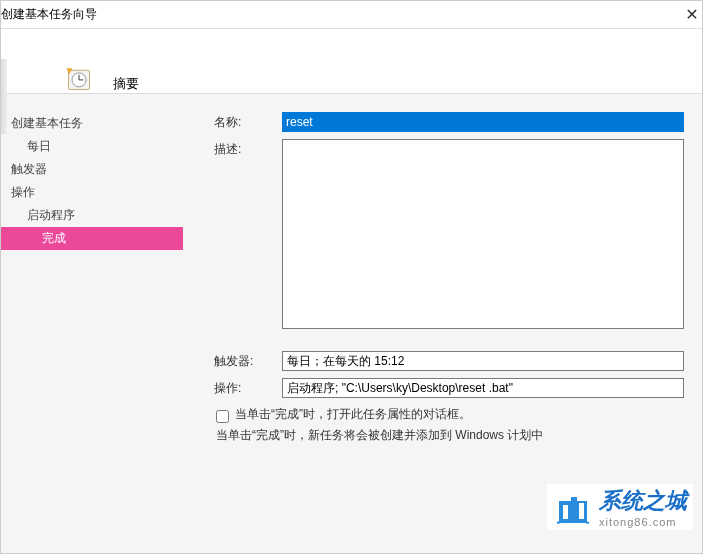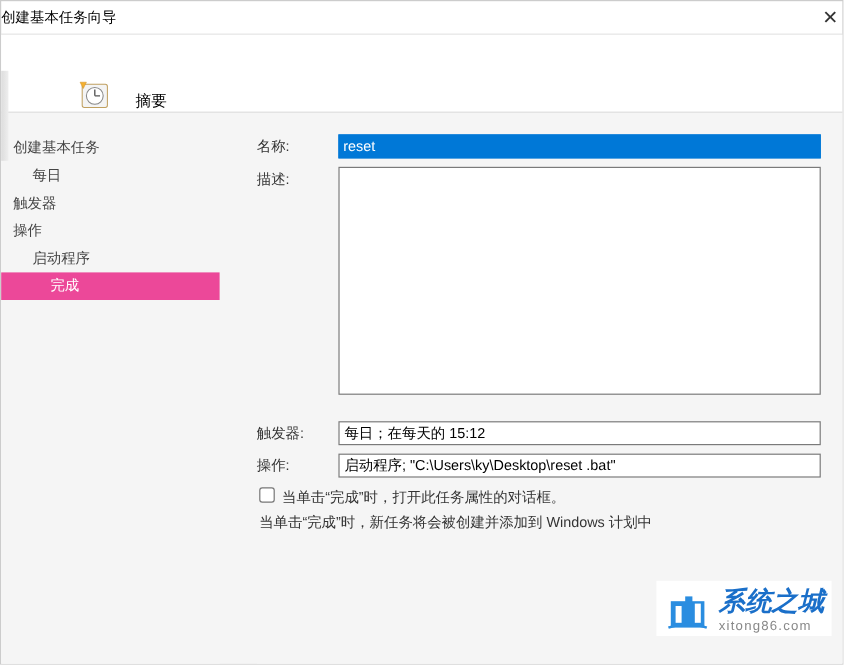--- a/index.html
+++ b/index.html
@@ -139,21 +139,21 @@
     .trigger-input, .action-input {
       flex: 1;
       height: 20px;
       border: 1px solid #7a7a7a;
       font-size: 12px;
       padding: 1px 4px;
       background: #fff;
     }
     .checkbox-row {
       display: flex;
-      align-items: flex-start;
+      align-items: flex-end;
       margin: 8px 0 4px 0;
       padding-left: 2px;
     }
     .checkbox-row input[type="checkbox"] {
       width: 13px;
       height: 13px;
       margin-right: 6px;
     }
     .checkbox-label {
       font-size: 12px;

